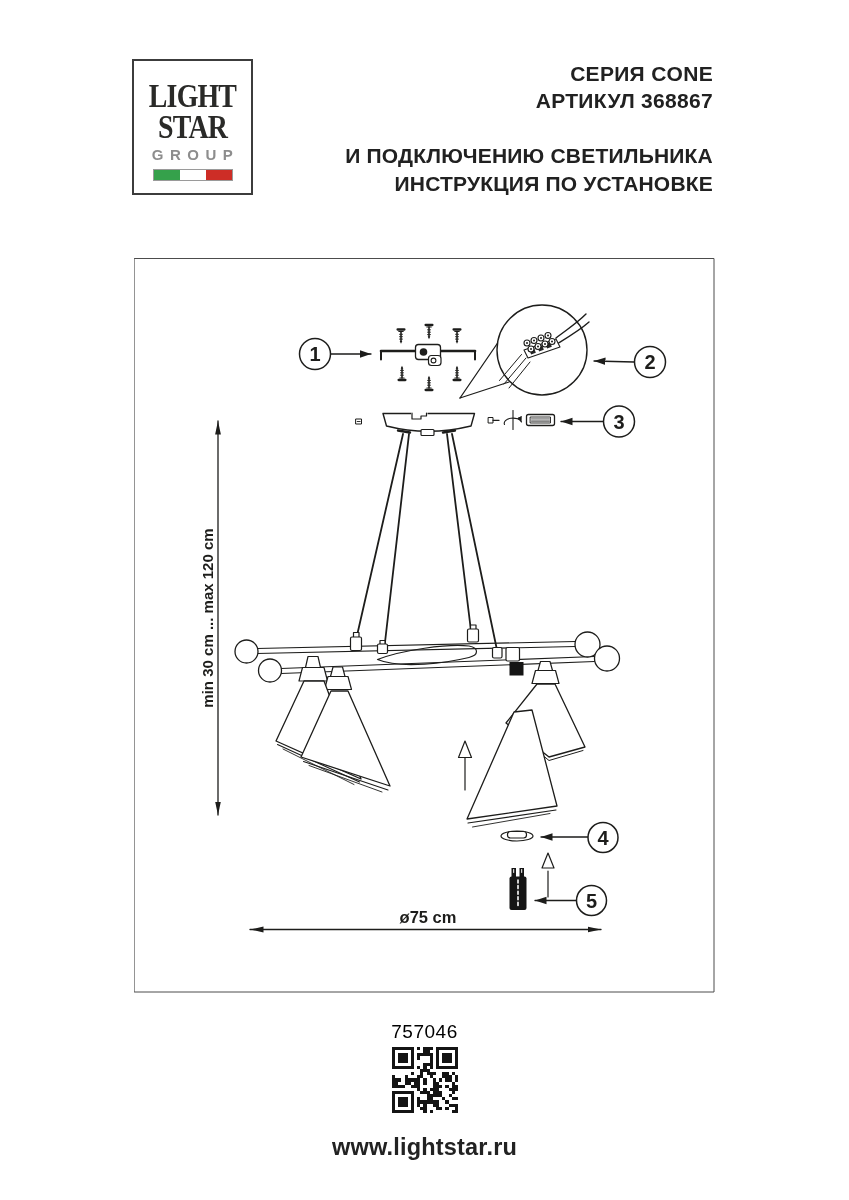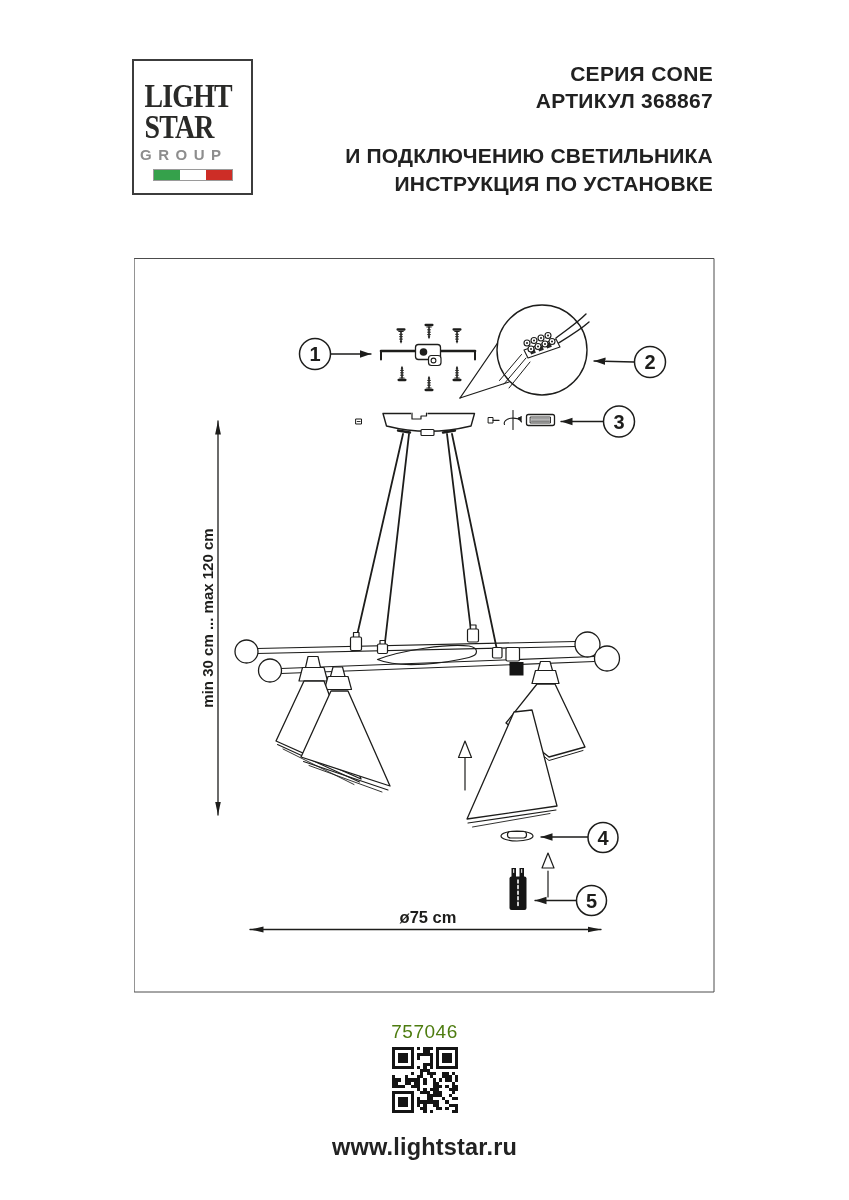--- a/index.html
+++ b/index.html
@@ -6,21 +6,21 @@
   html,body { background:#ffffff; }
   body {
     width:849px; height:1200px; position:relative; overflow:hidden;
     font-family:"Liberation Sans", sans-serif; color:#1d1d1b;
   }
   .page { position:absolute; inset:0; background:#fff; }
 
   
   .logo {
     position:absolute; left:132px; top:59px; width:121px; height:136px;
-    border:2px solid #3c3c3c; padding-top:19px; background:#fff;
+    border:2px solid #3c3c3c; text-align:center; padding-top:19px; background:#fff;
   }
   .logo-word {
     display:block; font-family:"Liberation Serif", serif; font-weight:700;
     font-size:34px; line-height:31px; letter-spacing:-1px; color:#2a2a28;
     transform:scaleX(0.82); transform-origin:50% 50%;
   }
   .logo-group {
     display:block; margin-top:4px; font-size:15px; font-weight:700;
     letter-spacing:6.5px; text-indent:6px; color:#8d8d8d;
   }
@@ -37,21 +37,21 @@
   
   .diagram { position:absolute; left:134px; top:258px; }
   .svg-text { font-family:"Liberation Sans", sans-serif; fill:#1d1d1b; }
   .callout-num { font-size:20px; font-weight:700; }
   .dim-label { font-size:15px; font-weight:700; }
   .dim-label-lg { font-size:16.5px; font-weight:700; }
 
   
   .footer-article {
     position:absolute; top:1021px; left:0; width:100%; text-align:center;
-    font-size:19px; color:#4d7c0f; letter-spacing:0.5px;
+    font-size:19px; color:#000000; letter-spacing:0.5px;
   }
   .qr { position:absolute; top:1047px; left:392px; width:66px; height:66px; }
   .footer-url {
     position:absolute; top:1134px; left:0; width:100%; text-align:center;
     font-weight:700; font-size:23.5px; color:#222; letter-spacing:0.2px;
   }
 </style>
 </head>
 <body>
 

